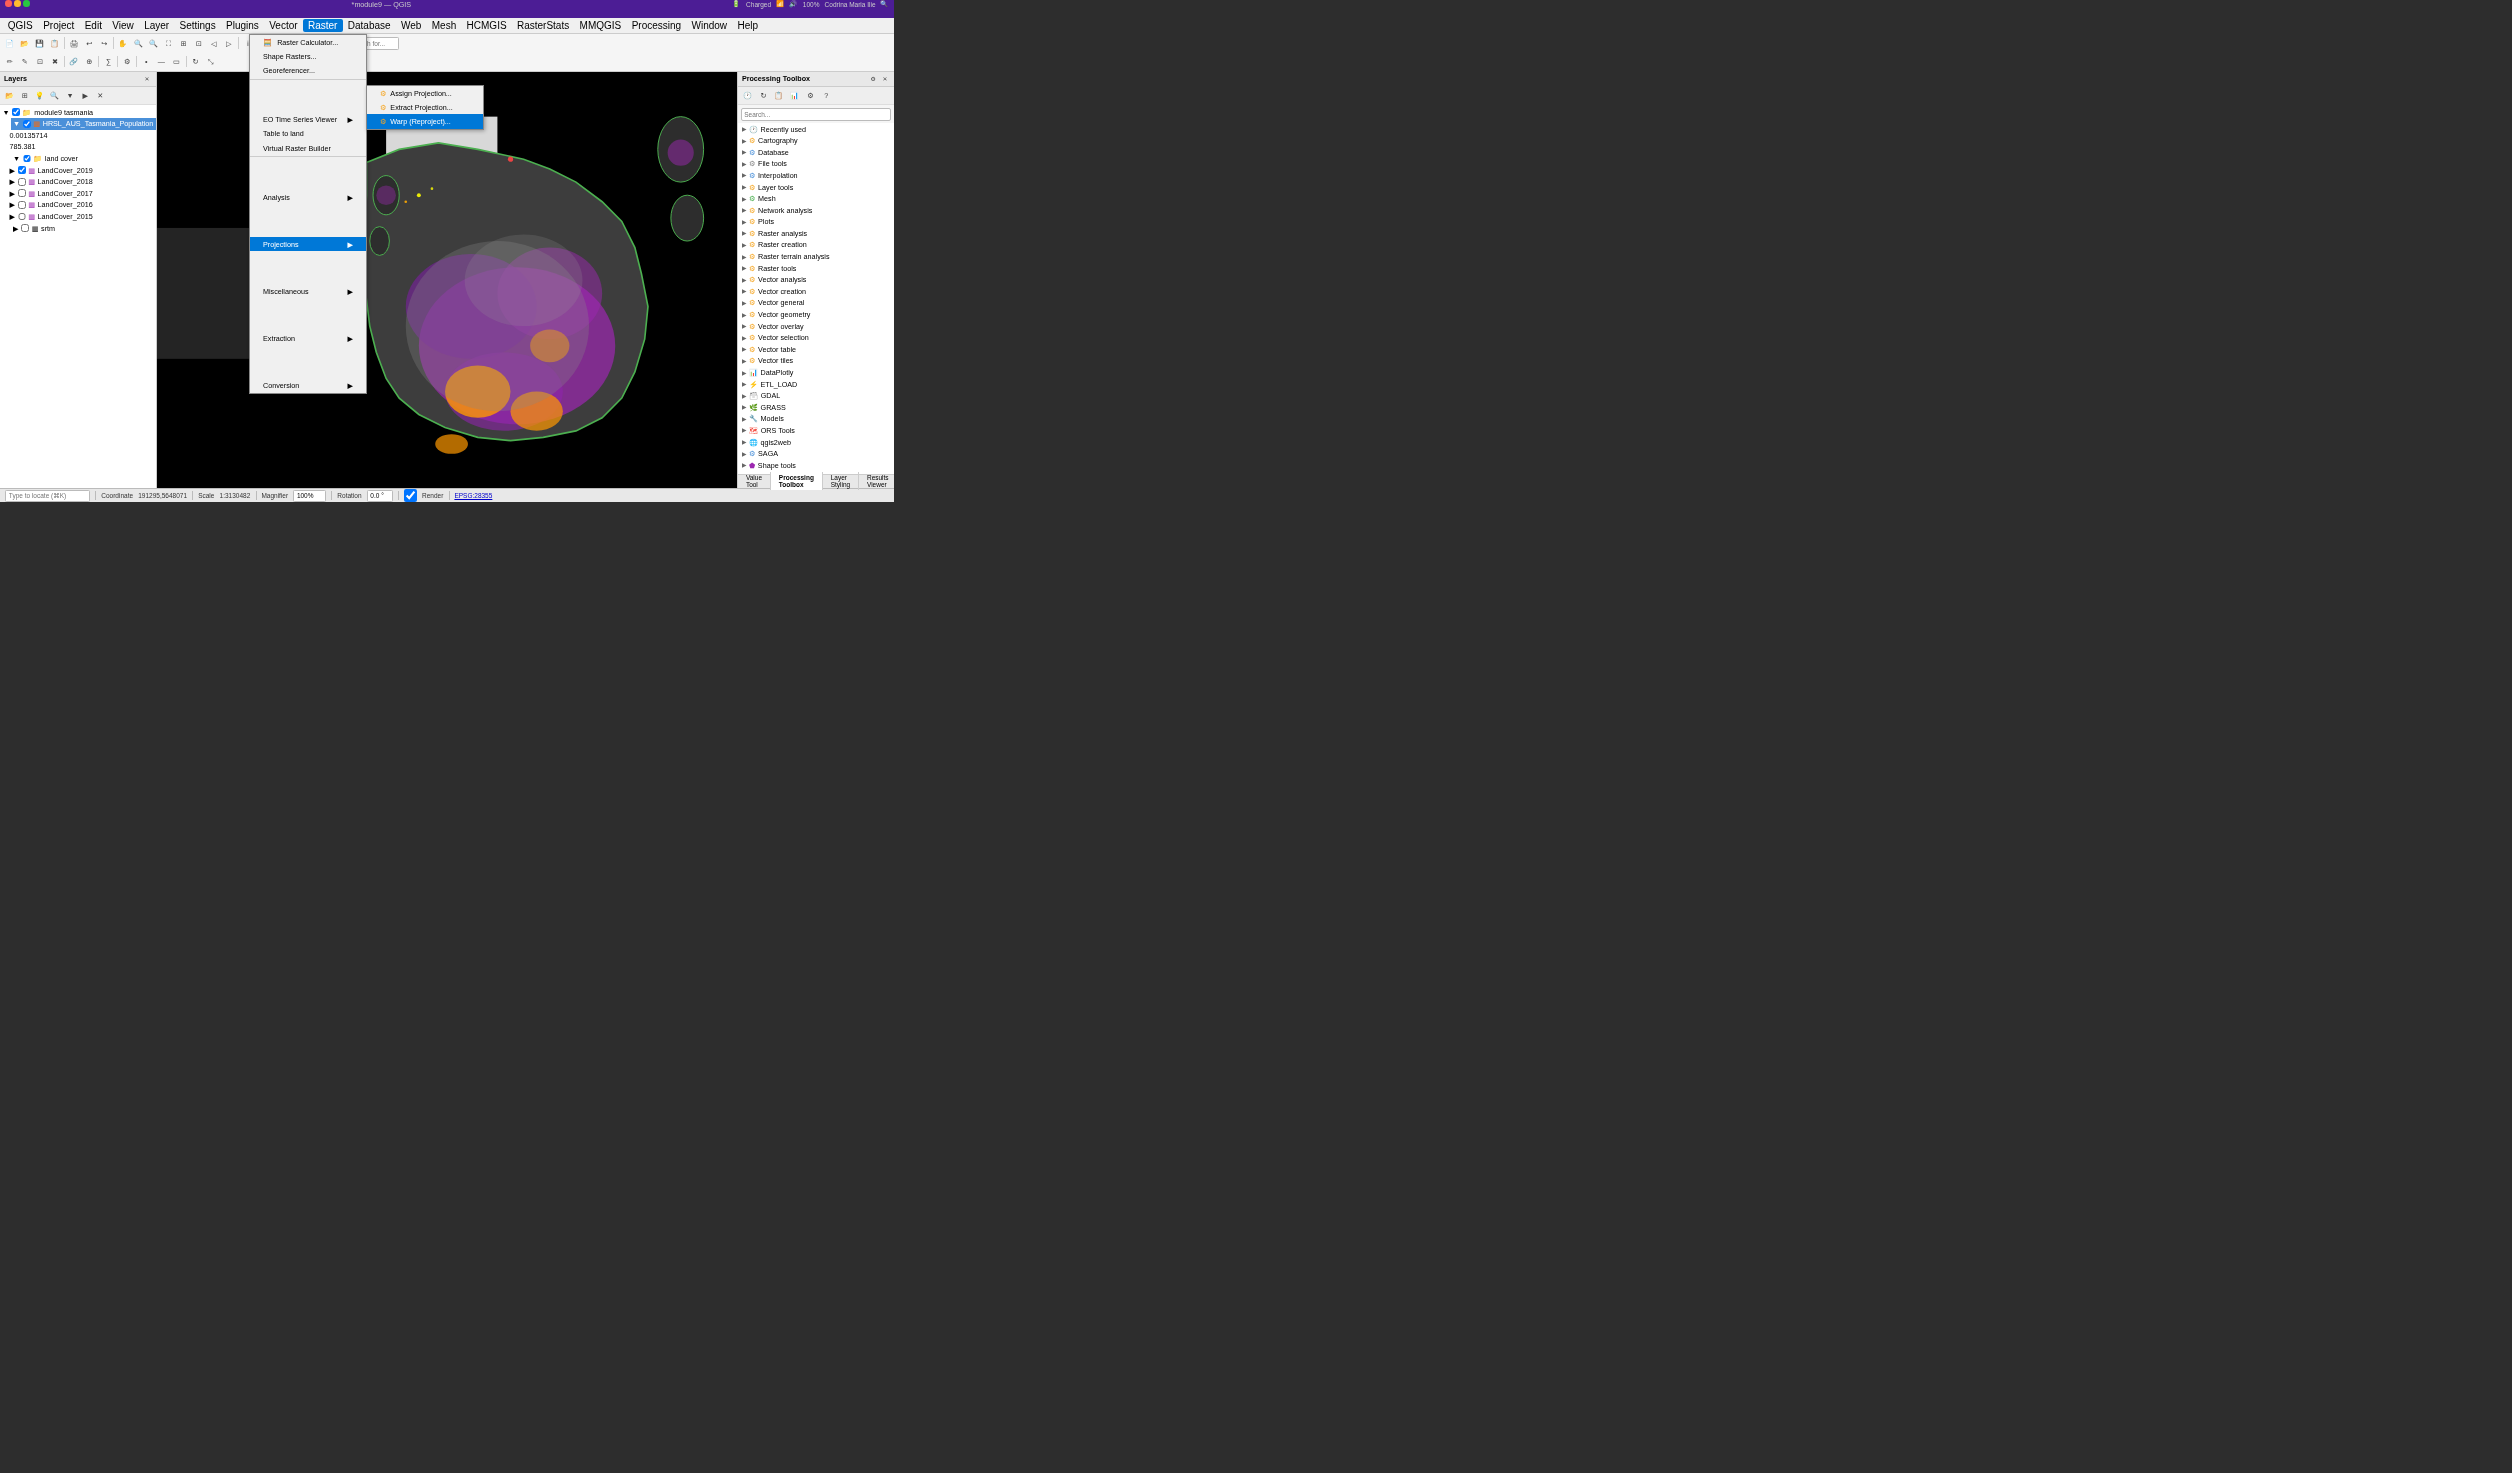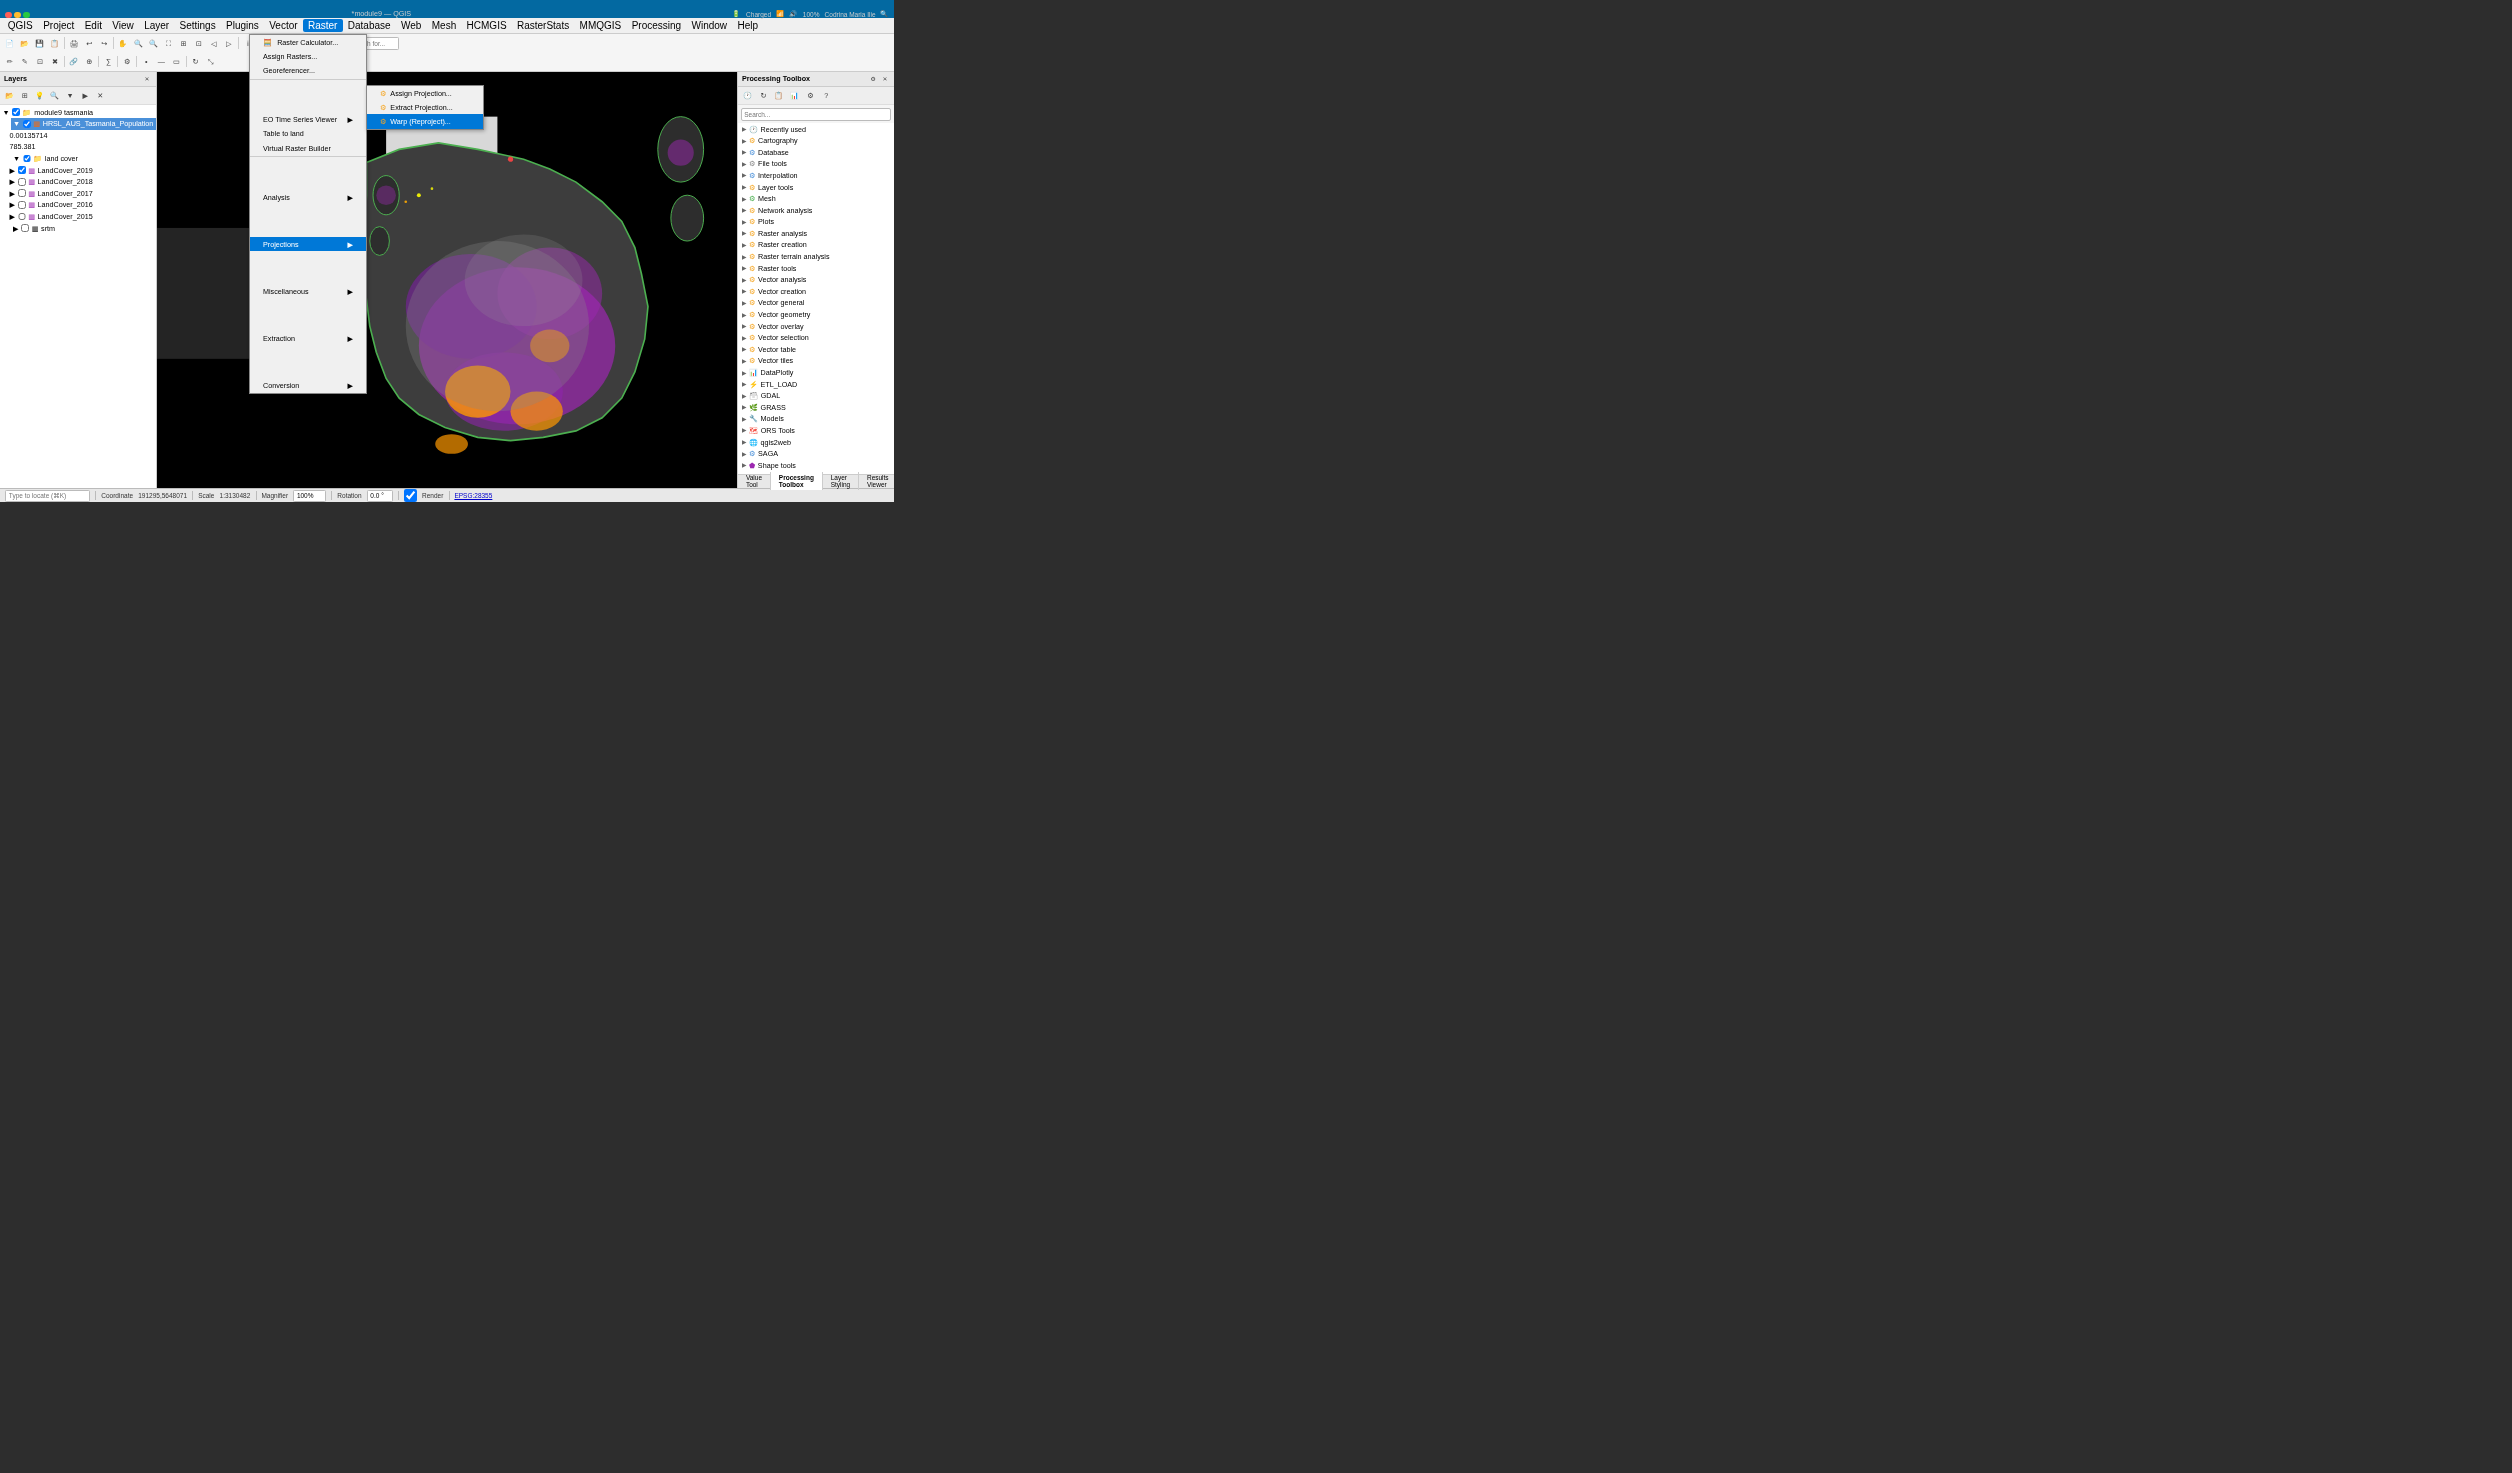--- a/index.html
+++ b/index.html
@@ -1,19 +1,19 @@
 <!DOCTYPE html>
 <html style="font-size:10.5px"><head>
   <meta charset="utf-8">
   <style>
     * { box-sizing: border-box; margin: 0; padding: 0; }
     body { font-family: -apple-system, BlinkMacSystemFont, 'Segoe UI', sans-serif; font-size: 7.9px; background: #2d2d2d; overflow: hidden; width: 894px; height: 502px; }
 
     
-    .titlebar { height: 18.3px; background: #0369a1; display: flex; align-items: flex-end; padding: 0 5.2px; gap: 3.9px; }
+    .titlebar { height: 18.3px; background: #4c1d95; display: flex; align-items: flex-start; padding: 0 5.2px; gap: 3.9px; }
     .titlebar-dots { display: flex; gap: 2.6px; }
     .dot { width: 6.5px; height: 6.5px; border-radius: 50%; }
     .dot-red { background: #ff5f57; }
     .dot-yellow { background: #febc2e; }
     .dot-green { background: #28c840; }
     .titlebar-title { flex: 1; text-align: center; color: #ccc; font-size: 7.2px; }
     .titlebar-right { display: flex; align-items: center; gap: 5.2px; color: #ccc; font-size: 6.5px; }
 
     
     .menubar { height: 15.7px; background: #f0f0f0; display: flex; align-items: center; padding: 0 2.6px; border-bottom: 0.7px solid #ccc; }
@@ -546,21 +546,21 @@
   <div class="status-sep"></div>
   <span style="cursor:pointer; color:#0000cc; text-decoration:underline;">EPSG:28355</span>
 </div>
 
 <div class="dropdown-menu raster-dropdown">
   <div class="dropdown-item">
     <span>🧮</span>
     <span>Raster Calculator...</span>
   </div>
   <div class="dropdown-item">
-    <span>Assign Rasters...</span>
+    <span>Shape Rasters...</span>
   </div>
   <div class="dropdown-item">
     <span>Georeferencer...</span>
   </div>
   <div class="dropdown-sep"></div>
   <div class="dropdown-item has-submenu">
     <span>EO Time Series Viewer</span>
     <span>▶</span>
   </div>
   <div class="dropdown-item">

